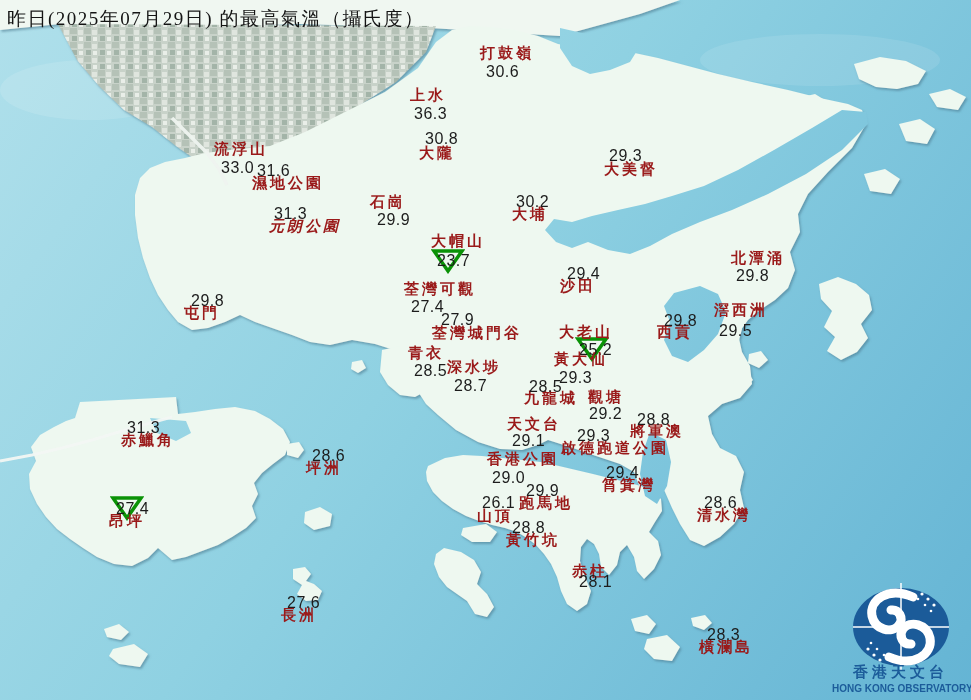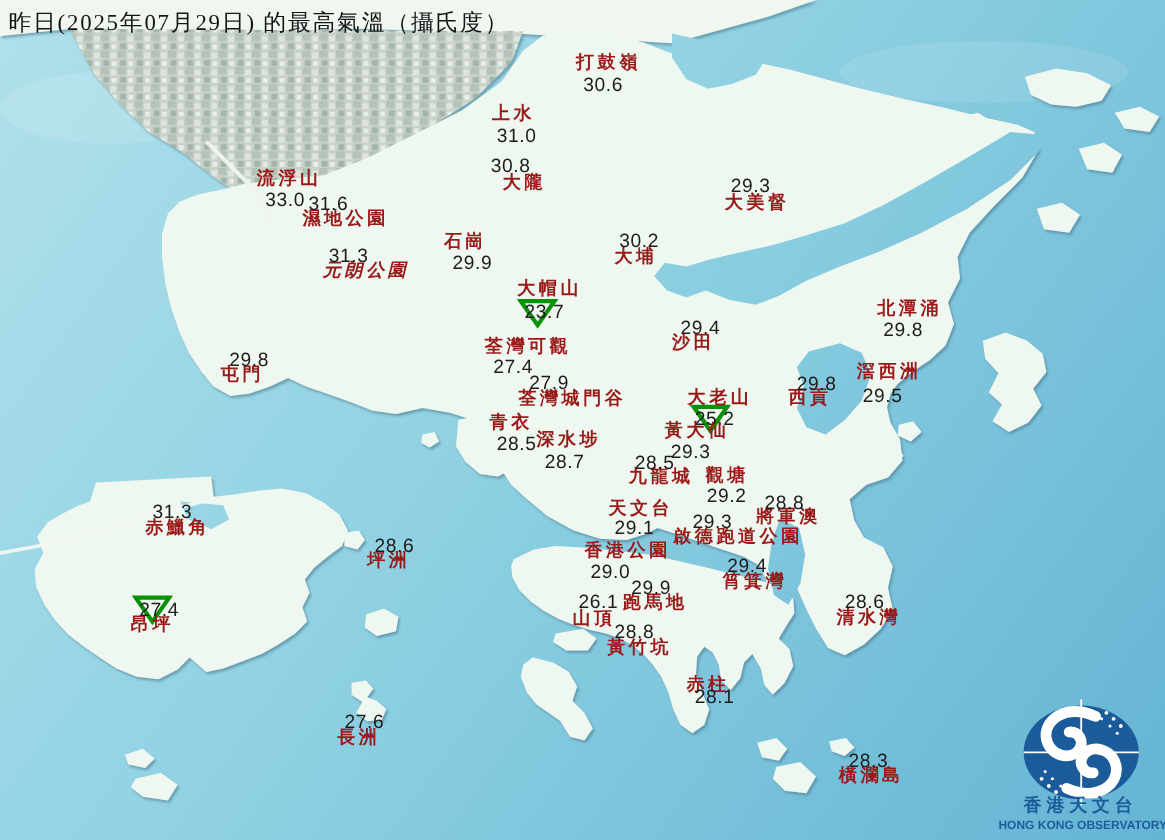--- a/index.html
+++ b/index.html
@@ -129,23 +129,23 @@
       </g>
     </g>
   </svg>
 
   <div class="title">昨日(2025年07月29日) 的最高氣溫（攝氏度）</div>
 
   <div id="labels">
       <div class="sn" style="left: 480px; top: 46px;">打鼓嶺</div>
       <div class="sv" style="left: 486px; top: 64px;">30.6</div>
       <div class="sn" style="left: 410px; top: 88px;">上水</div>
-      <div class="sv" style="left: 414px; top: 106px;">31.0</div>
+      <div class="sv" style="left: 414px; top: 106px;">36.3</div>
       <div class="sn" style="left: 419px; top: 146px;">大隴</div>
-      <div class="sv" style="left: 409px; top: 131px; text-align: center;">30.8</div>
+      <div class="sv" style="left: 425px; top: 131px; text-align: center;">30.8</div>
       <div class="sn" style="left: 214px; top: 142px;">流浮山</div>
       <div class="sv" style="left: 221px; top: 160px;">33.0</div>
       <div class="sn" style="left: 252px; top: 176px;">濕地公園</div>
       <div class="sv" style="left: 257px; top: 163px;">31.6</div>
       <div class="sn" style="left: 269px; top: 219px; font-style: italic;">元朗公園</div>
       <div class="sv" style="left: 274px; top: 206px;">31.3</div>
       <div class="sn" style="left: 370px; top: 195px;">石崗</div>
       <div class="sv" style="left: 377px; top: 212px;">29.9</div>
       <div class="sn" style="left: 512px; top: 207px;">大埔</div>
       <div class="sv" style="left: 516px; top: 194px;">30.2</div>
@@ -168,21 +168,21 @@
       <div class="sv" style="left: 664px; top: 313px;">29.8</div>
       <div class="sn" style="left: 714px; top: 303px;">滘西洲</div>
       <div class="sv" style="left: 719px; top: 323px;">29.5</div>
       <div class="sn" style="left: 408px; top: 346px;">青衣</div>
       <div class="sv" style="left: 414px; top: 363px;">28.5</div>
       <div class="sn" style="left: 447px; top: 360px;">深水埗</div>
       <div class="sv" style="left: 454px; top: 378px;">28.7</div>
       <div class="tri" style="left: 575px; top: 336px;"><svg width="34" height="26">
           <polygon points="3,3 31,3 17,23" fill="none" stroke="#0a9206" stroke-width="3.5"></polygon>
         </svg></div>
-      <div class="sn" style="left: 573px; top: 325px;">大老山</div>
+      <div class="sn" style="left: 559px; top: 325px;">大老山</div>
       <div class="sv" style="left: 579px; top: 342px;">25.2</div>
       <div class="sn" style="left: 554px; top: 352px;">黃大仙</div>
       <div class="sv" style="left: 559px; top: 370px;">29.3</div>
       <div class="sn" style="left: 524px; top: 391px; text-align: right;">九龍城</div>
       <div class="sv" style="left: 529px; top: 379px;">28.5</div>
       <div class="sn" style="left: 588px; top: 390px;">觀塘</div>
       <div class="sv" style="left: 589px; top: 406px;">29.2</div>
       <div class="sn" style="left: 507px; top: 417px;">天文台</div>
       <div class="sv" style="left: 512px; top: 433px;">29.1</div>
       <div class="sn" style="left: 630px; top: 424px;">將軍澳</div>

